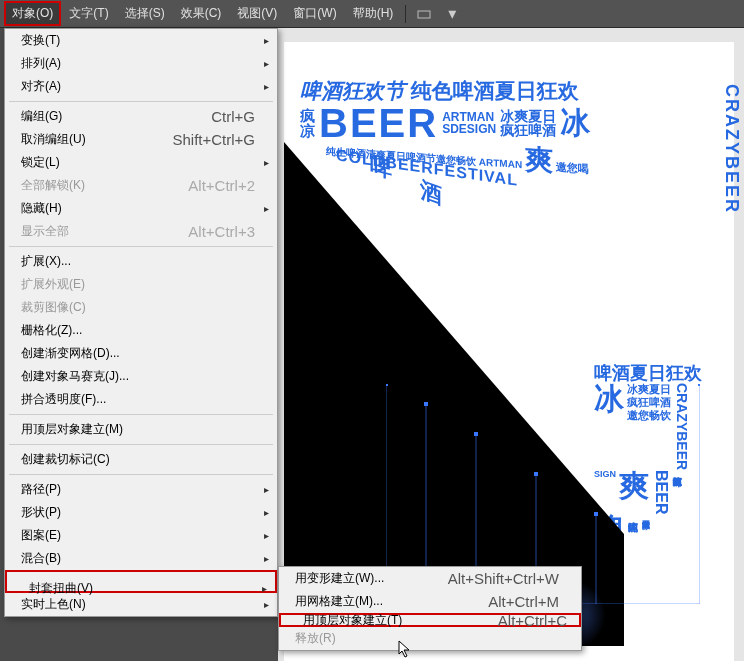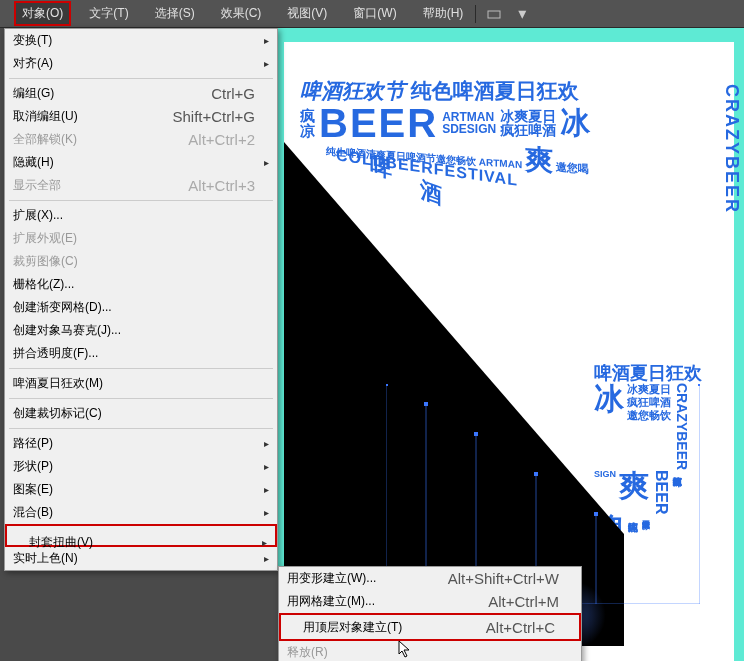--- a/index.html
+++ b/index.html
@@ -1,39 +1,39 @@
 <!DOCTYPE html>
 <html><head>
 <meta charset="utf-8">
 <style>
 * { margin: 0; padding: 0; box-sizing: border-box; font-family: "Microsoft YaHei", sans-serif; }
 body { width: 744px; height: 661px; background: #4a4a4a; overflow: hidden; position: relative; }
 
 .menubar { height: 28px; background: #535353; display: flex; align-items: center; padding: 0 4px; border-bottom: 1px solid #2a2a2a; }
-.menubar-item { color: #e0e0e0; font-size: 12px; padding: 4px 8px; cursor: pointer; margin-left: 10px; }
+.menubar-item { color: #e0e0e0; font-size: 12px; padding: 4px 8px; cursor: pointer; }
 .menubar-item.active { background: #3a3a3a; border: 2px solid #cc0000; padding: 2px 6px; }
 .menubar-divider { width: 1px; height: 18px; background: #2a2a2a; margin: 0 4px; }
 .menubar-icon { width: 22px; height: 18px; margin: 0 3px; display: flex; align-items: center; justify-content: center; color: #ccc; }
 
 .dropdown { position: absolute; top: 28px; left: 4px; width: 274px; background: #f0f0f0; border: 1px solid #999; box-shadow: 2px 2px 6px rgba(0,0,0,0.4); z-index: 10; }
-.menu-item { display: flex; align-items: center; height: 23px; padding: 0 22px 0 8px; font-size: 12px; color: #000; position: relative; cursor: pointer; }
+.menu-item { display: flex; align-items: center; height: 23px; padding: 0 22px 0 16px; font-size: 12px; color: #000; position: relative; cursor: pointer; }
 .menu-item.disabled { color: #999; gap: 27px; }
 .menu-item .label { flex: 1; }
 .menu-item .shortcut { color: #555; font-size: 15px; }
 .menu-item.disabled .shortcut { color: #aaa; }
 .menu-item.has-sub::after { content: "▸"; position: absolute; right: 8px; font-size: 10px; color: #333; }
 .menu-item.highlighted { border: 2px solid #cc0000; height: 23px; padding: 13px 20px 0 22px; }
 .menu-sep { height: 1px; background: #ccc; margin: 3px 4px; }
 
 .submenu { position: absolute; top: 566px; left: 278px; width: 304px; background: #f0f0f0; border: 1px solid #999; box-shadow: 2px 2px 6px rgba(0,0,0,0.4); z-index: 11; }
-.submenu .menu-item.highlighted2 { border: 2px solid #cc0000; height: 28px; padding: 0 24px 0 22px; }
+.submenu .menu-item.highlighted2 { border: 2px solid #cc0000; height: 14px; padding: 0 12px 0 22px; }
 
 .cursor { position: absolute; top: 640px; left: 398px; z-index: 20; font-size: 16px; color: #000; }
 
-.canvas { position: absolute; top: 28px; left: 278px; right: 0; bottom: 0; background: #5eead4; overflow: hidden; }
+.canvas { position: absolute; top: 28px; left: 278px; right: 0; bottom: 0; background: #e5e5e5; overflow: hidden; }
 .artboard { position: absolute; top: 14px; left: 6px; width: 450px; height: 620px; background: #fff; }
 .diag-black { position: absolute; top: 58px; left: 6px; width: 340px; height: 560px; background: #000; clip-path: polygon(0 10%, 100% 80%, 100% 100%, 0 100%); }
 .text-area { position: absolute; top: 52px; left: 22px; right: 6px; height: 300px; overflow: hidden; color: #2669e0; font-weight: bold; }
 .tline { white-space: nowrap; line-height: 1.05; }
 .text-area2 { position: absolute; top: 336px; left: 316px; width: 152px; height: 300px; overflow: hidden; color: #2669e0; font-weight: bold; }
 .guides { position: absolute; top: 356px; left: 108px; width: 314px; height: 220px; }
 .guides line { stroke: #3a76ff; stroke-width: 0.6; }
 .handle { fill: #3a76ff; }
 .glow { position: absolute; top: 552px; left: 258px; width: 70px; height: 70px; background: radial-gradient(circle, rgba(80,130,255,0.5) 0%, rgba(80,130,255,0) 70%); border-radius: 50%; z-index: 5; }
 </style>
@@ -127,31 +127,37 @@
       <rect class="handle" x="312" y="-2" width="4" height="4"></rect>
   </svg>
   <div class="glow"></div>
 </div>
 
 <div class="dropdown" id="main-menu">
     <div class="menu-item has-sub">
       <span class="label">变换(T)</span>
     </div>
     <div class="menu-item has-sub">
+      <span class="label">排列(A)</span>
+    </div>
+    <div class="menu-item has-sub">
       <span class="label">对齐(A)</span>
     </div>
     <div class="menu-sep"></div>
     <div class="menu-item">
       <span class="label">编组(G)</span>
       <span class="shortcut">Ctrl+G</span>
     </div>
     <div class="menu-item">
       <span class="label">取消编组(U)</span>
       <span class="shortcut">Shift+Ctrl+G</span>
     </div>
+    <div class="menu-item has-sub">
+      <span class="label">锁定(L)</span>
+    </div>
     <div class="menu-item disabled">
       <span class="label">全部解锁(K)</span>
       <span class="shortcut">Alt+Ctrl+2</span>
     </div>
     <div class="menu-item has-sub">
       <span class="label">隐藏(H)</span>
     </div>
     <div class="menu-item disabled">
       <span class="label">显示全部</span>
       <span class="shortcut">Alt+Ctrl+3</span>
@@ -173,21 +179,21 @@
       <span class="label">创建渐变网格(D)...</span>
     </div>
     <div class="menu-item">
       <span class="label">创建对象马赛克(J)...</span>
     </div>
     <div class="menu-item">
       <span class="label">拼合透明度(F)...</span>
     </div>
     <div class="menu-sep"></div>
     <div class="menu-item">
-      <span class="label">啤酒夏日狂欢(M)</span>
+      <span class="label">用顶层对象建立(M)</span>
     </div>
     <div class="menu-sep"></div>
     <div class="menu-item">
       <span class="label">创建裁切标记(C)</span>
     </div>
     <div class="menu-sep"></div>
     <div class="menu-item has-sub">
       <span class="label">路径(P)</span>
     </div>
     <div class="menu-item has-sub">

